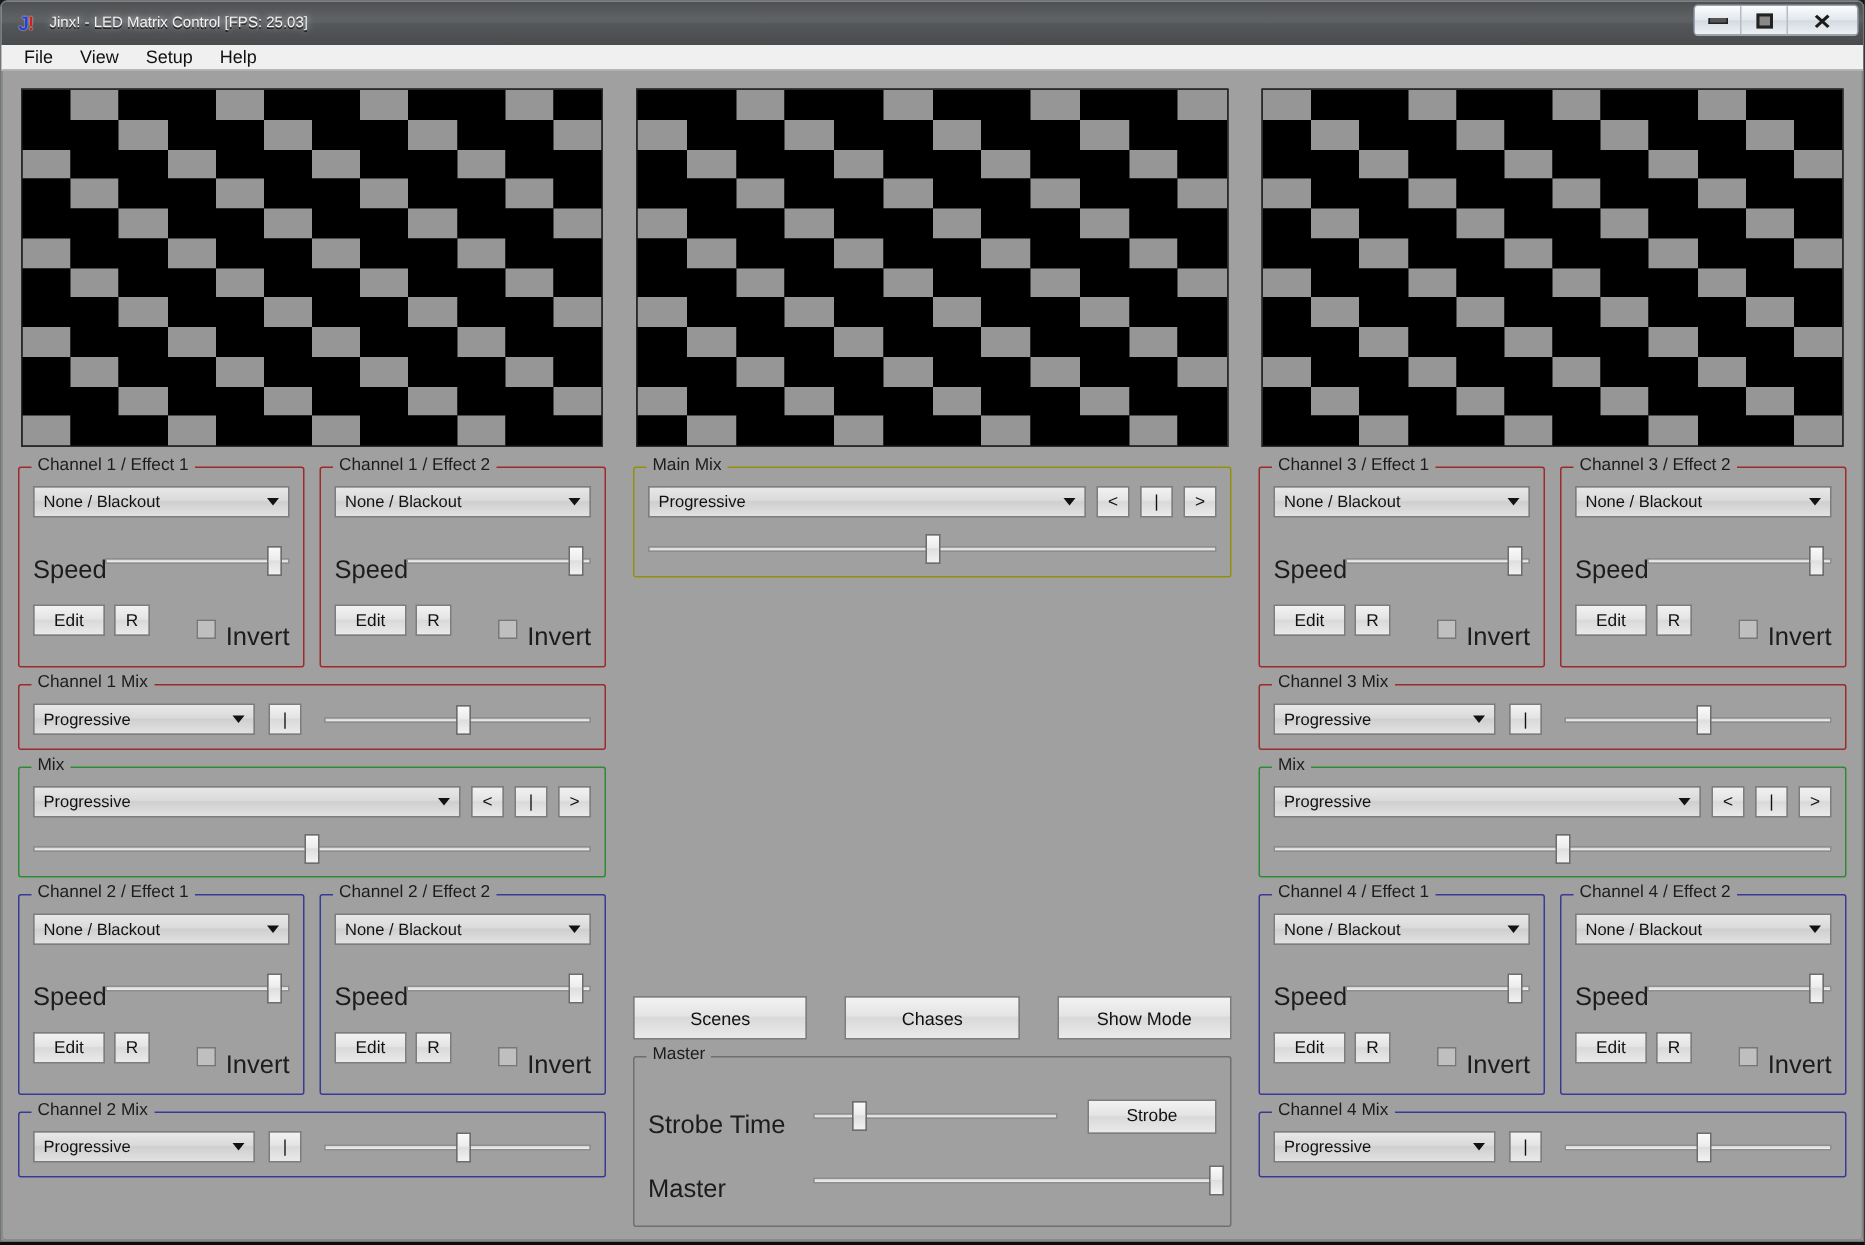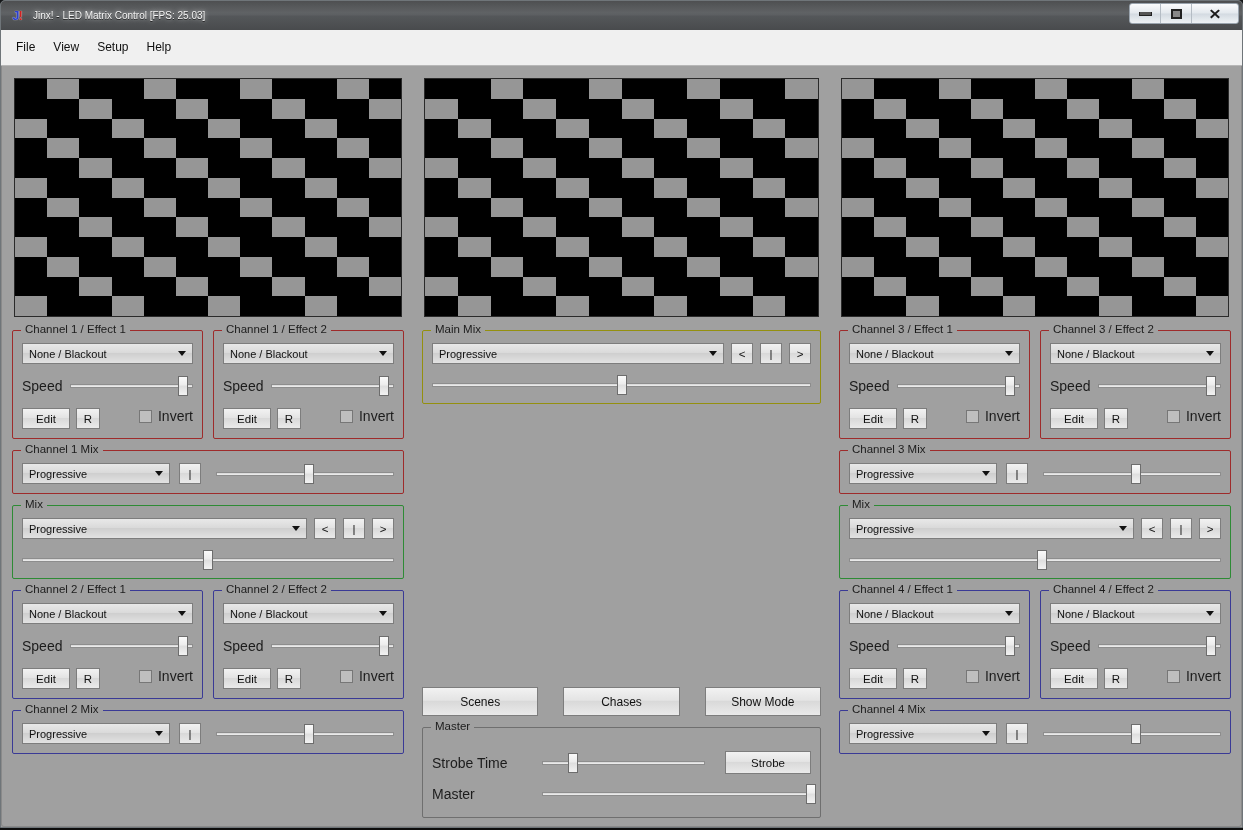--- a/index.html
+++ b/index.html
@@ -70,21 +70,21 @@
     border-right: 1px solid #b4bcc4;
     color: #1a1a1a;
   }
   .wbtn:last-child { border-right: none; width: 46px; }
   .wb-min { width: 13px; height: 4px; border: 1px solid #222; border-top: none; background: #555; }
   .wb-max { width: 11px; height: 10px; border: 2px solid #222; background: #888; }
   .wb-close { font-size: 14px; font-weight: bold; line-height: 1; transform: scaleX(1.1); }
 
   
   #menubar {
-    height: 36px;
+    height: 17px;
     background: #f0f0f0;
     border-bottom: 1px solid #b7b7b7;
     display: flex; align-items: center;
     padding-left: 6px;
     flex: 0 0 auto;
     text-align: right;
   }
   .menu-item {
     font-size: 12px; color: #101010;
     padding: 2px 9px 3px 9px;
@@ -203,21 +203,21 @@
     border: 1px solid #8d8d8d;
   }
   .slider .thumb {
     position: absolute;
     width: 10px; height: 20px;
     margin-left: -5px;
     top: 50%; margin-top: -10px;
     background: linear-gradient(180deg,#fafafa 0%,#ececec 45%,#dedede 50%,#f2f2f2 100%);
     border: 1px solid #6d6d6d;
   }
-  .lbl { font-size: 14px; color: #1c1c1c; white-space: nowrap; }
+  .lbl { font-size: 17px; color: #1c1c1c; white-space: nowrap; margin-top: 12px; }
 
   .chk { display: flex; align-items: center; gap: 6px; }
   .chk .box {
     width: 13px; height: 13px;
     background: #bfbfbf;
     border: 1px solid #777;
   }
 
   
   .eff-row-speed { margin-top: 13px; display: flex; align-items: center; gap: 10px; }

